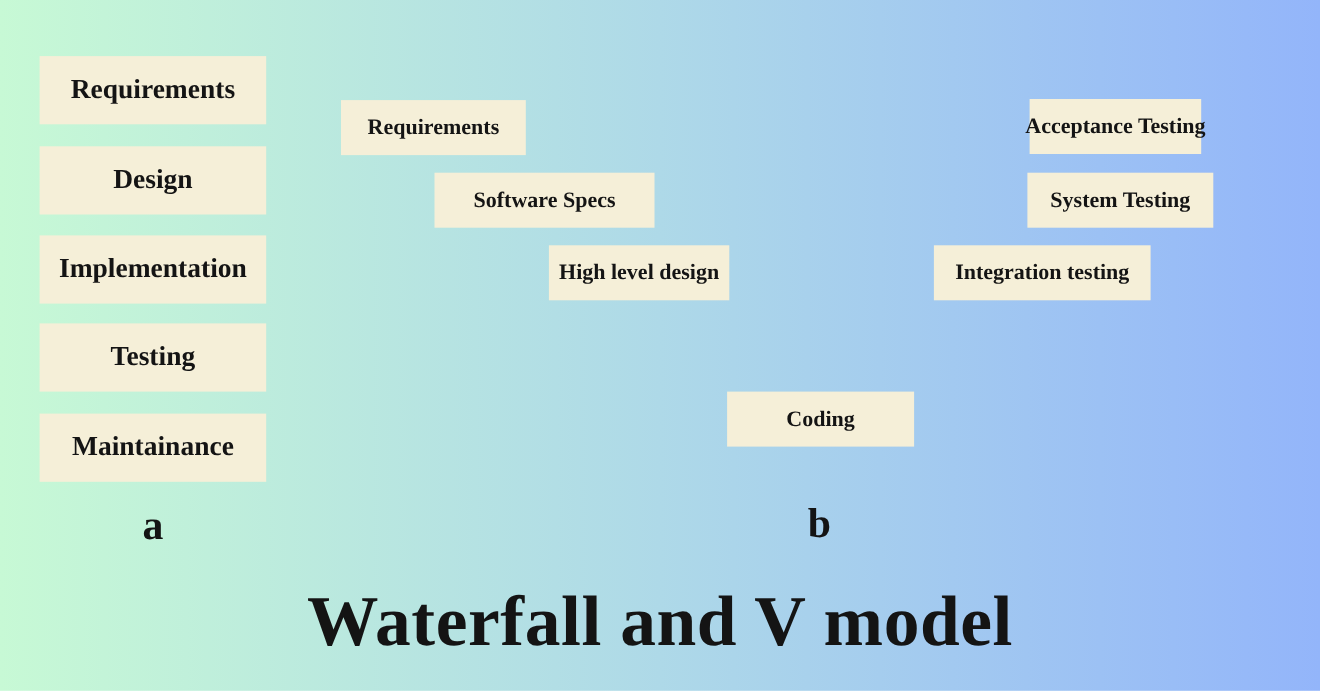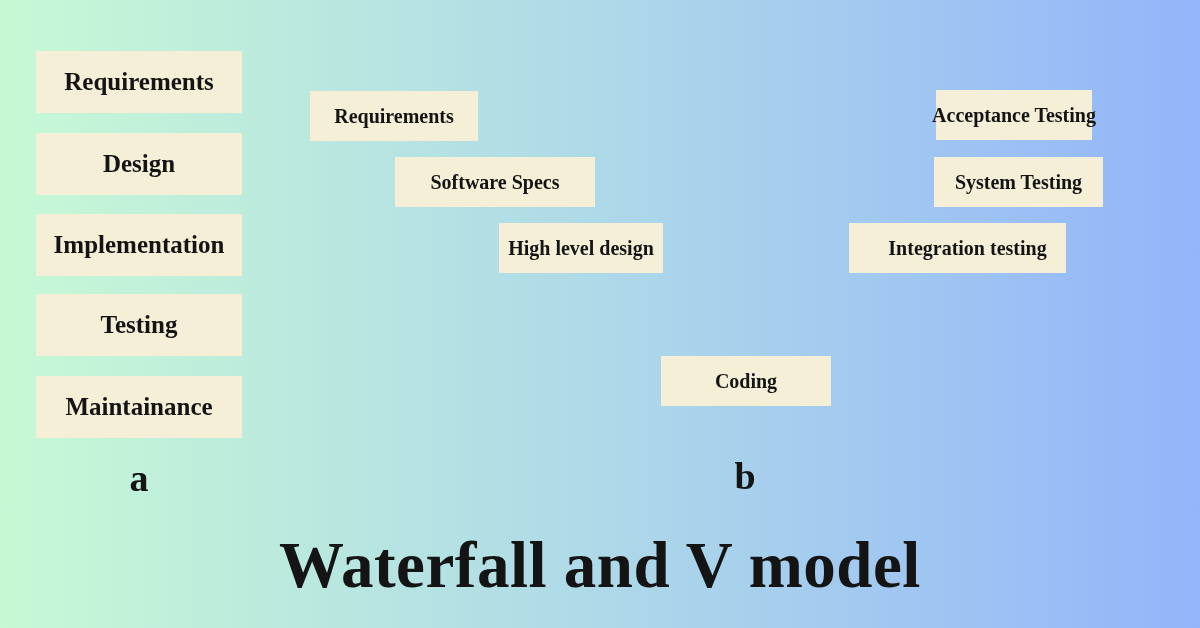--- a/index.html
+++ b/index.html
@@ -44,21 +44,21 @@
   <div class="box wbox" style="top:376px;">Maintainance</div>
 
   <div class="panel-label" style="left:36px;width:206px;top:458px;">a</div>
 
   <div class="box vbox" style="left:310px;top:91px;width:168px;">Requirements</div>
   <div class="box vbox" style="left:395px;top:157px;width:200px;">Software Specs</div>
   <div class="box vbox" style="left:475px;top:223px;width:164px;margin-left:24px;">High level design</div>
 
   <div class="box vbox" style="left:661px;top:356px;width:170px;">Coding</div>
 
-  <div class="box vbox" style="left:849px;top:223px;width:197px;padding-left:20px;">Integration testing</div>
+  <div class="box vbox" style="left:849px;top:223px;width:197px;">Integration testing</div>
   <div class="box vbox" style="left:934px;top:157px;width:169px;">System Testing</div>
   <div class="box vbox" style="left:936px;top:90px;width:156px;">Acceptance Testing</div>
 
   <div class="panel-label" style="left:645px;width:200px;top:456px;">b</div>
 
   <div class="title">Waterfall and V model</div>
 
 </div>
 
 </body></html>

